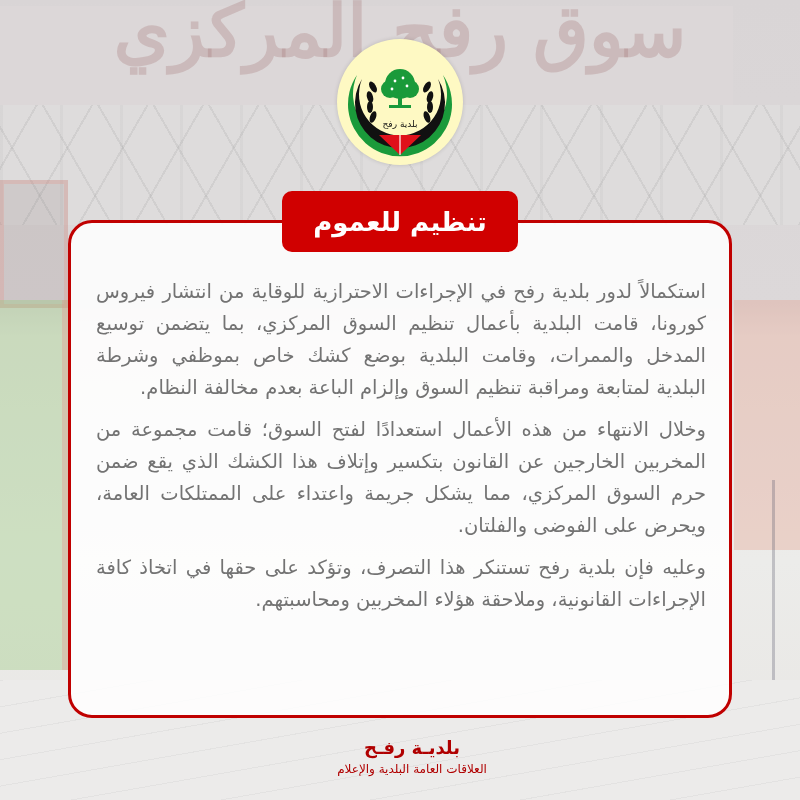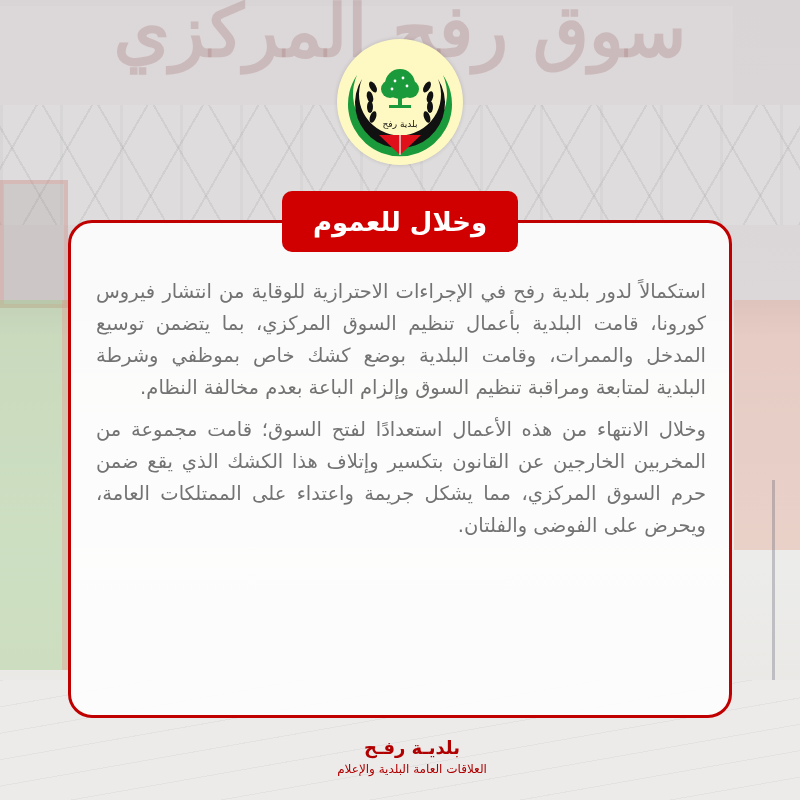--- a/index.html
+++ b/index.html
@@ -81,24 +81,25 @@
     <text x="63" y="88" text-anchor="middle" font-size="9" font-family="DejaVu Sans, sans-serif" fill="#111" direction="rtl">بلدية رفح</text>
 
     <path d="M42 96 L84 96 L63 116 Z" fill="#e0101a"></path>
     <line x1="63" y1="96" x2="63" y2="116" stroke="#fff" stroke-width="1.2"></line>
   </svg>
 </div>
 
 <div class="card"></div>
 
 <div class="badge">
-  <span class="badge-text">وخلال للعموم</span>
+  <span class="badge-text">تنظيم للعموم</span>
 </div>
 
 <div class="body">
   <p>استكمالاً لدور بلدية رفح في الإجراءات الاحترازية للوقاية من انتشار فيروس كورونا، قامت البلدية بأعمال تنظيم السوق المركزي، بما يتضمن توسيع المدخل والممرات، وقامت البلدية بوضع كشك خاص بموظفي وشرطة البلدية لمتابعة ومراقبة تنظيم السوق وإلزام الباعة بعدم مخالفة النظام.</p>
   <p>وخلال الانتهاء من هذه الأعمال استعدادًا لفتح السوق؛ قامت مجموعة من المخربين الخارجين عن القانون بتكسير وإتلاف هذا الكشك الذي يقع ضمن حرم السوق المركزي، مما يشكل جريمة واعتداء على الممتلكات العامة، ويحرض على الفوضى والفلتان.</p>
+  <p>وعليه فإن بلدية رفح تستنكر هذا التصرف، وتؤكد على حقها في اتخاذ كافة الإجراءات القانونية، وملاحقة هؤلاء المخربين ومحاسبتهم.</p>
 </div>
 
 <div class="footer">
   <div class="footer-title">بلديـة رفـح</div>
   <div class="footer-sub">العلاقات العامة البلدية والإعلام</div>
 </div>
 
 </body></html>

